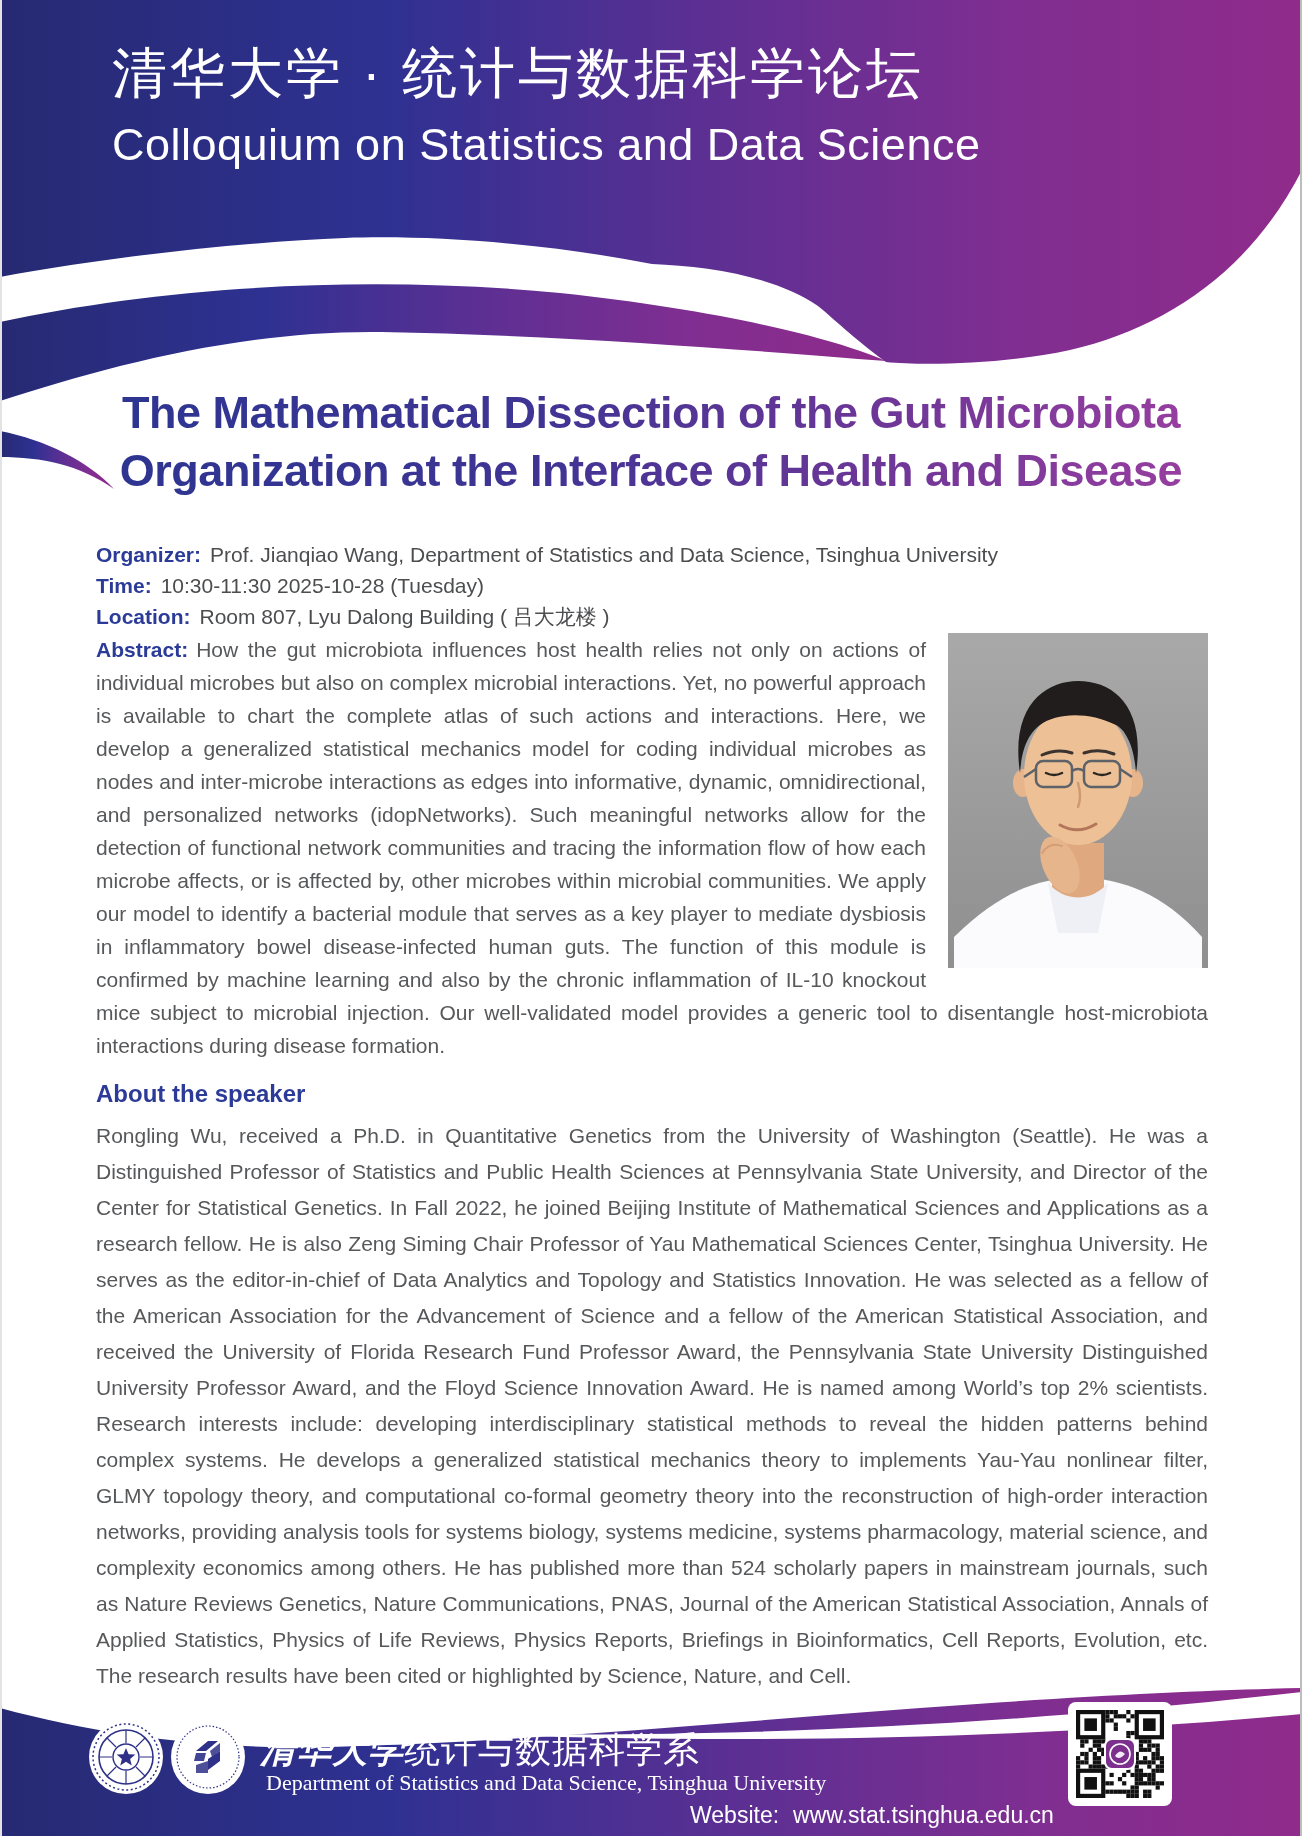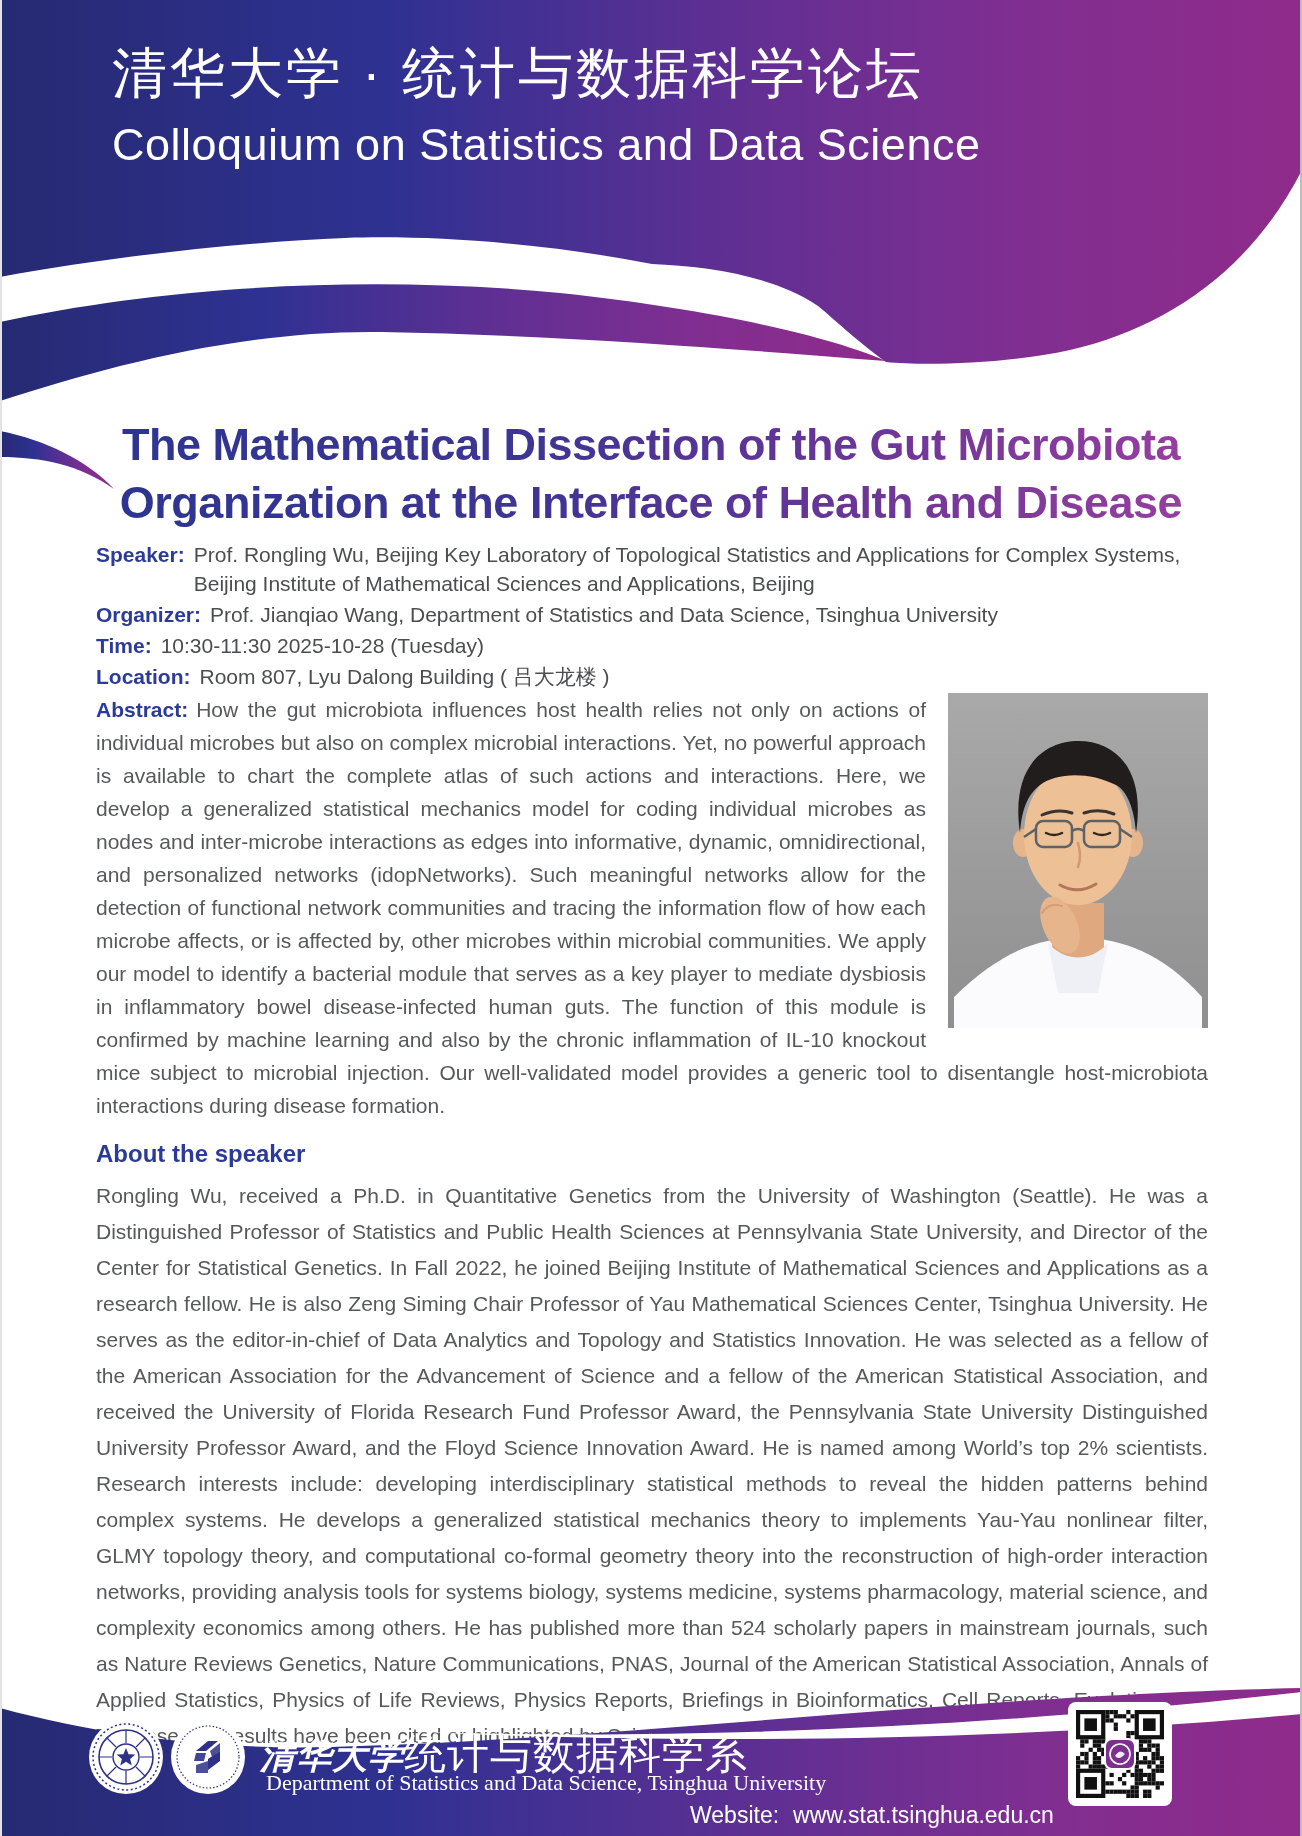--- a/index.html
+++ b/index.html
@@ -11,21 +11,21 @@
   .frame{position:absolute;inset:0;border-left:2px solid #e3e3e3;border-right:2px solid #bdbdbd;pointer-events:none;z-index:50;}
 
   
   .top-art{position:absolute;top:0;left:0;width:1302px;height:500px;z-index:1;pointer-events:none;}
   .hdr-text{position:absolute;left:112px;top:40px;z-index:2;color:#ffffff;}
   .hdr-zh{font-size:55px;font-weight:400;letter-spacing:3px;line-height:66px;}
   .hdr-en{font-size:45px;font-weight:400;letter-spacing:0.5px;line-height:54px;margin-top:12px;}
 
   
   .talk-title{
-    position:absolute;left:95px;top:416px;width:1112px;z-index:3;
+    position:absolute;left:95px;top:384px;width:1112px;z-index:3;
     text-align:center;font-weight:bold;font-size:45px;line-height:58px;letter-spacing:-0.5px;
     background:linear-gradient(90deg,#2c3590 0%,#3f3494 40%,#6c3697 70%,#993fa0 100%);
     -webkit-background-clip:text;background-clip:text;color:transparent;
   }
 
   
   .content{position:absolute;left:96px;top:540px;width:1112px;z-index:3;color:#57585a;}
   .details{font-size:21px;line-height:29px;color:#4c4d4f;}
   .info-row{display:flex;margin-bottom:2px;}
   .info-label{font-weight:bold;color:#2b3b97;white-space:nowrap;margin-right:9px;}
@@ -41,21 +41,21 @@
   .about-text{margin:0;font-size:21px;line-height:36px;text-align:justify;}
 
   
   .footer-art{position:absolute;left:0;bottom:0;width:1302px;height:150px;z-index:4;pointer-events:none;}
   .footer-content{position:absolute;left:0;top:1686px;width:1302px;height:150px;z-index:5;}
   .logo{position:absolute;top:33px;}
   .logo-1{left:88px;}
   .logo-2{left:170px;}
   .dept-line{position:absolute;left:260px;top:40px;color:#ffffff;white-space:nowrap;}
   .dept-zh-script{font-family:"Liberation Serif","DejaVu Serif",serif;font-style:italic;font-weight:bold;font-size:35px;letter-spacing:1px;}
-  .dept-zh{font-size:42px;font-weight:500;letter-spacing:1px;}
+  .dept-zh{font-size:36px;font-weight:500;letter-spacing:1px;}
   .dept-en{position:absolute;left:266px;top:84px;color:#ffffff;font-family:Liberation Serif, serif;font-size:22px;white-space:nowrap;}
   .website{position:absolute;left:690px;top:80px;color:#ffffff;font-size:23px;font-weight:400;margin-top:36px;}
   .website .url{margin-left:14px;}
   .qr{position:absolute;left:1068px;top:16px;width:104px;height:104px;background:#ffffff;border-radius:8px;padding:8px;box-sizing:border-box;}
   .qr-center{position:absolute;left:36px;top:36px;width:32px;height:32px;background:#7d2f8e;border:2px solid #ffffff;border-radius:8px;box-sizing:border-box;}
   .qr-center svg{display:block;}
 </style>
 </head>
 <body>
 
@@ -93,24 +93,20 @@
   <div class="hdr-en">Colloquium on Statistics and Data Science</div>
 </div>
 
 <div class="talk-title">
   <div>The Mathematical Dissection of the Gut Microbiota</div>
   <div>Organization at the Interface of Health and Disease</div>
 </div>
 
 <div class="content">
   <div class="details">
-    <div class="info-row">
-      <span class="info-label">Speaker:</span>
-      <span class="info-value">Prof. Rongling Wu, Beijing Key Laboratory of Topological Statistics and Applications for Complex Systems, Beijing Institute of Mathematical Sciences and Applications, Beijing</span>
-    </div>
     <div class="info-row">
       <span class="info-label">Organizer:</span>
       <span class="info-value">Prof. Jianqiao Wang, Department of Statistics and Data Science, Tsinghua University</span>
     </div>
     <div class="info-row">
       <span class="info-label">Time:</span>
       <span class="info-value">10:30-11:30 2025-10-28 (Tuesday)</span>
     </div>
     <div class="info-row">
       <span class="info-label">Location:</span>

